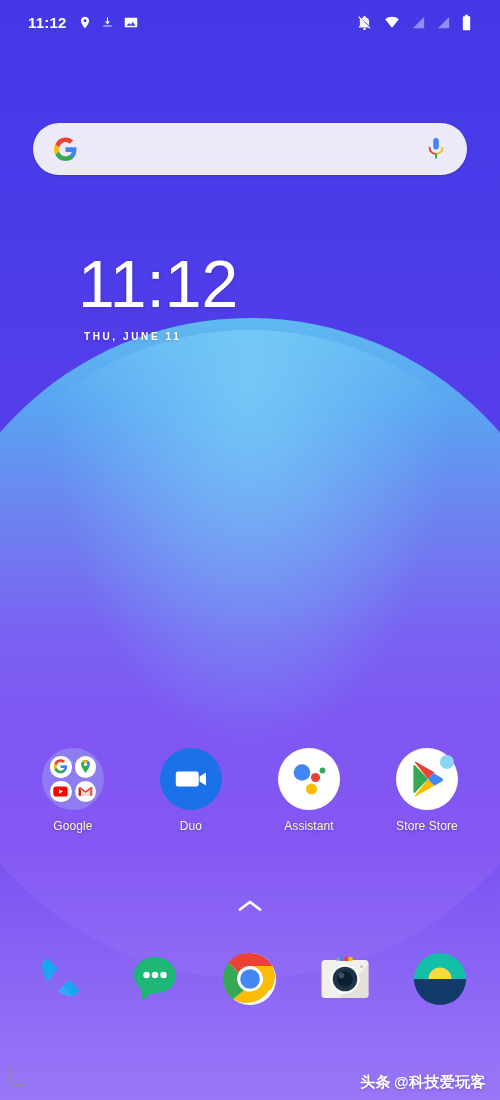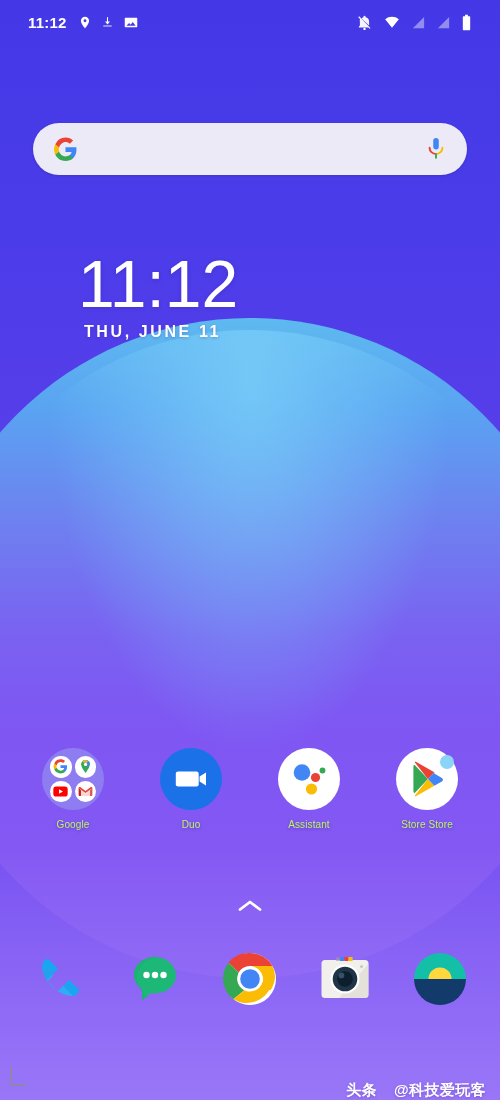--- a/index.html
+++ b/index.html
@@ -83,42 +83,42 @@
     color:#fff;
   }
   #clock-time{
     font-size:66px;
     font-weight:300;
     line-height:.98;
     letter-spacing:0px;
     text-shadow:0 1px 4px rgba(40,20,120,.22);
   }
   #clock-date{
-    font-size:16px;
+    font-size:10px;
     font-weight:bold;
     letter-spacing:2.6px;
-    margin-top:6px;
+    margin-top:14px;
     padding-left:6px;
     text-shadow:0 1px 3px rgba(40,20,120,.25);
   }
 
   
   #appgrid{
     position:absolute; left:0; top:748px; width:100%;
     display:grid;
     grid-template-columns:repeat(4,1fr);
     padding:0 14px;
   }
   .app{
     display:flex; flex-direction:column; align-items:center;
     gap:9px;
   }
   .app-ico{ width:62px; height:62px; position:relative; }
   .app-label{
-    color:#bef264; font-size:10px; letter-spacing:.1px;
+    color:#fef9c3; font-size:12px; letter-spacing:.1px;
     text-shadow:0 1px 3px rgba(40,20,120,.35);
     white-space:nowrap;
   }
 
   
   .folder{
     width:62px; height:62px; border-radius:50%;
     background:#8e7df0;
     display:grid; grid-template-columns:1fr 1fr; grid-template-rows:1fr 1fr;
     gap:3px; padding:8px;
@@ -140,25 +140,25 @@
   #dock{
     position:absolute; left:0; top:948px; width:100%;
     display:grid; grid-template-columns:repeat(5,1fr);
     padding:0 12px;
     justify-items:center;
   }
   .dock-ico{ width:62px; height:62px; }
 
   
   #watermark{
-    position:absolute; right:14px; bottom:0;
+    position:absolute; right:14px; bottom:8px;
     color:#fff; font-size:15px; font-weight:bold;
     letter-spacing:.4px;
     text-shadow:0 1px 3px rgba(40,20,120,.3);
-    display:flex; align-items:center; gap:17px;
+    display:flex; align-items:center; gap:3px;
   }
   #corner-bracket{
     position:absolute; left:10px; bottom:14px;
     width:16px; height:20px;
     border-left:2px solid rgba(140,140,150,.75);
     border-bottom:2px solid rgba(140,140,150,.75);
     border-bottom-left-radius:3px;
   }
 </style>
 </head>

